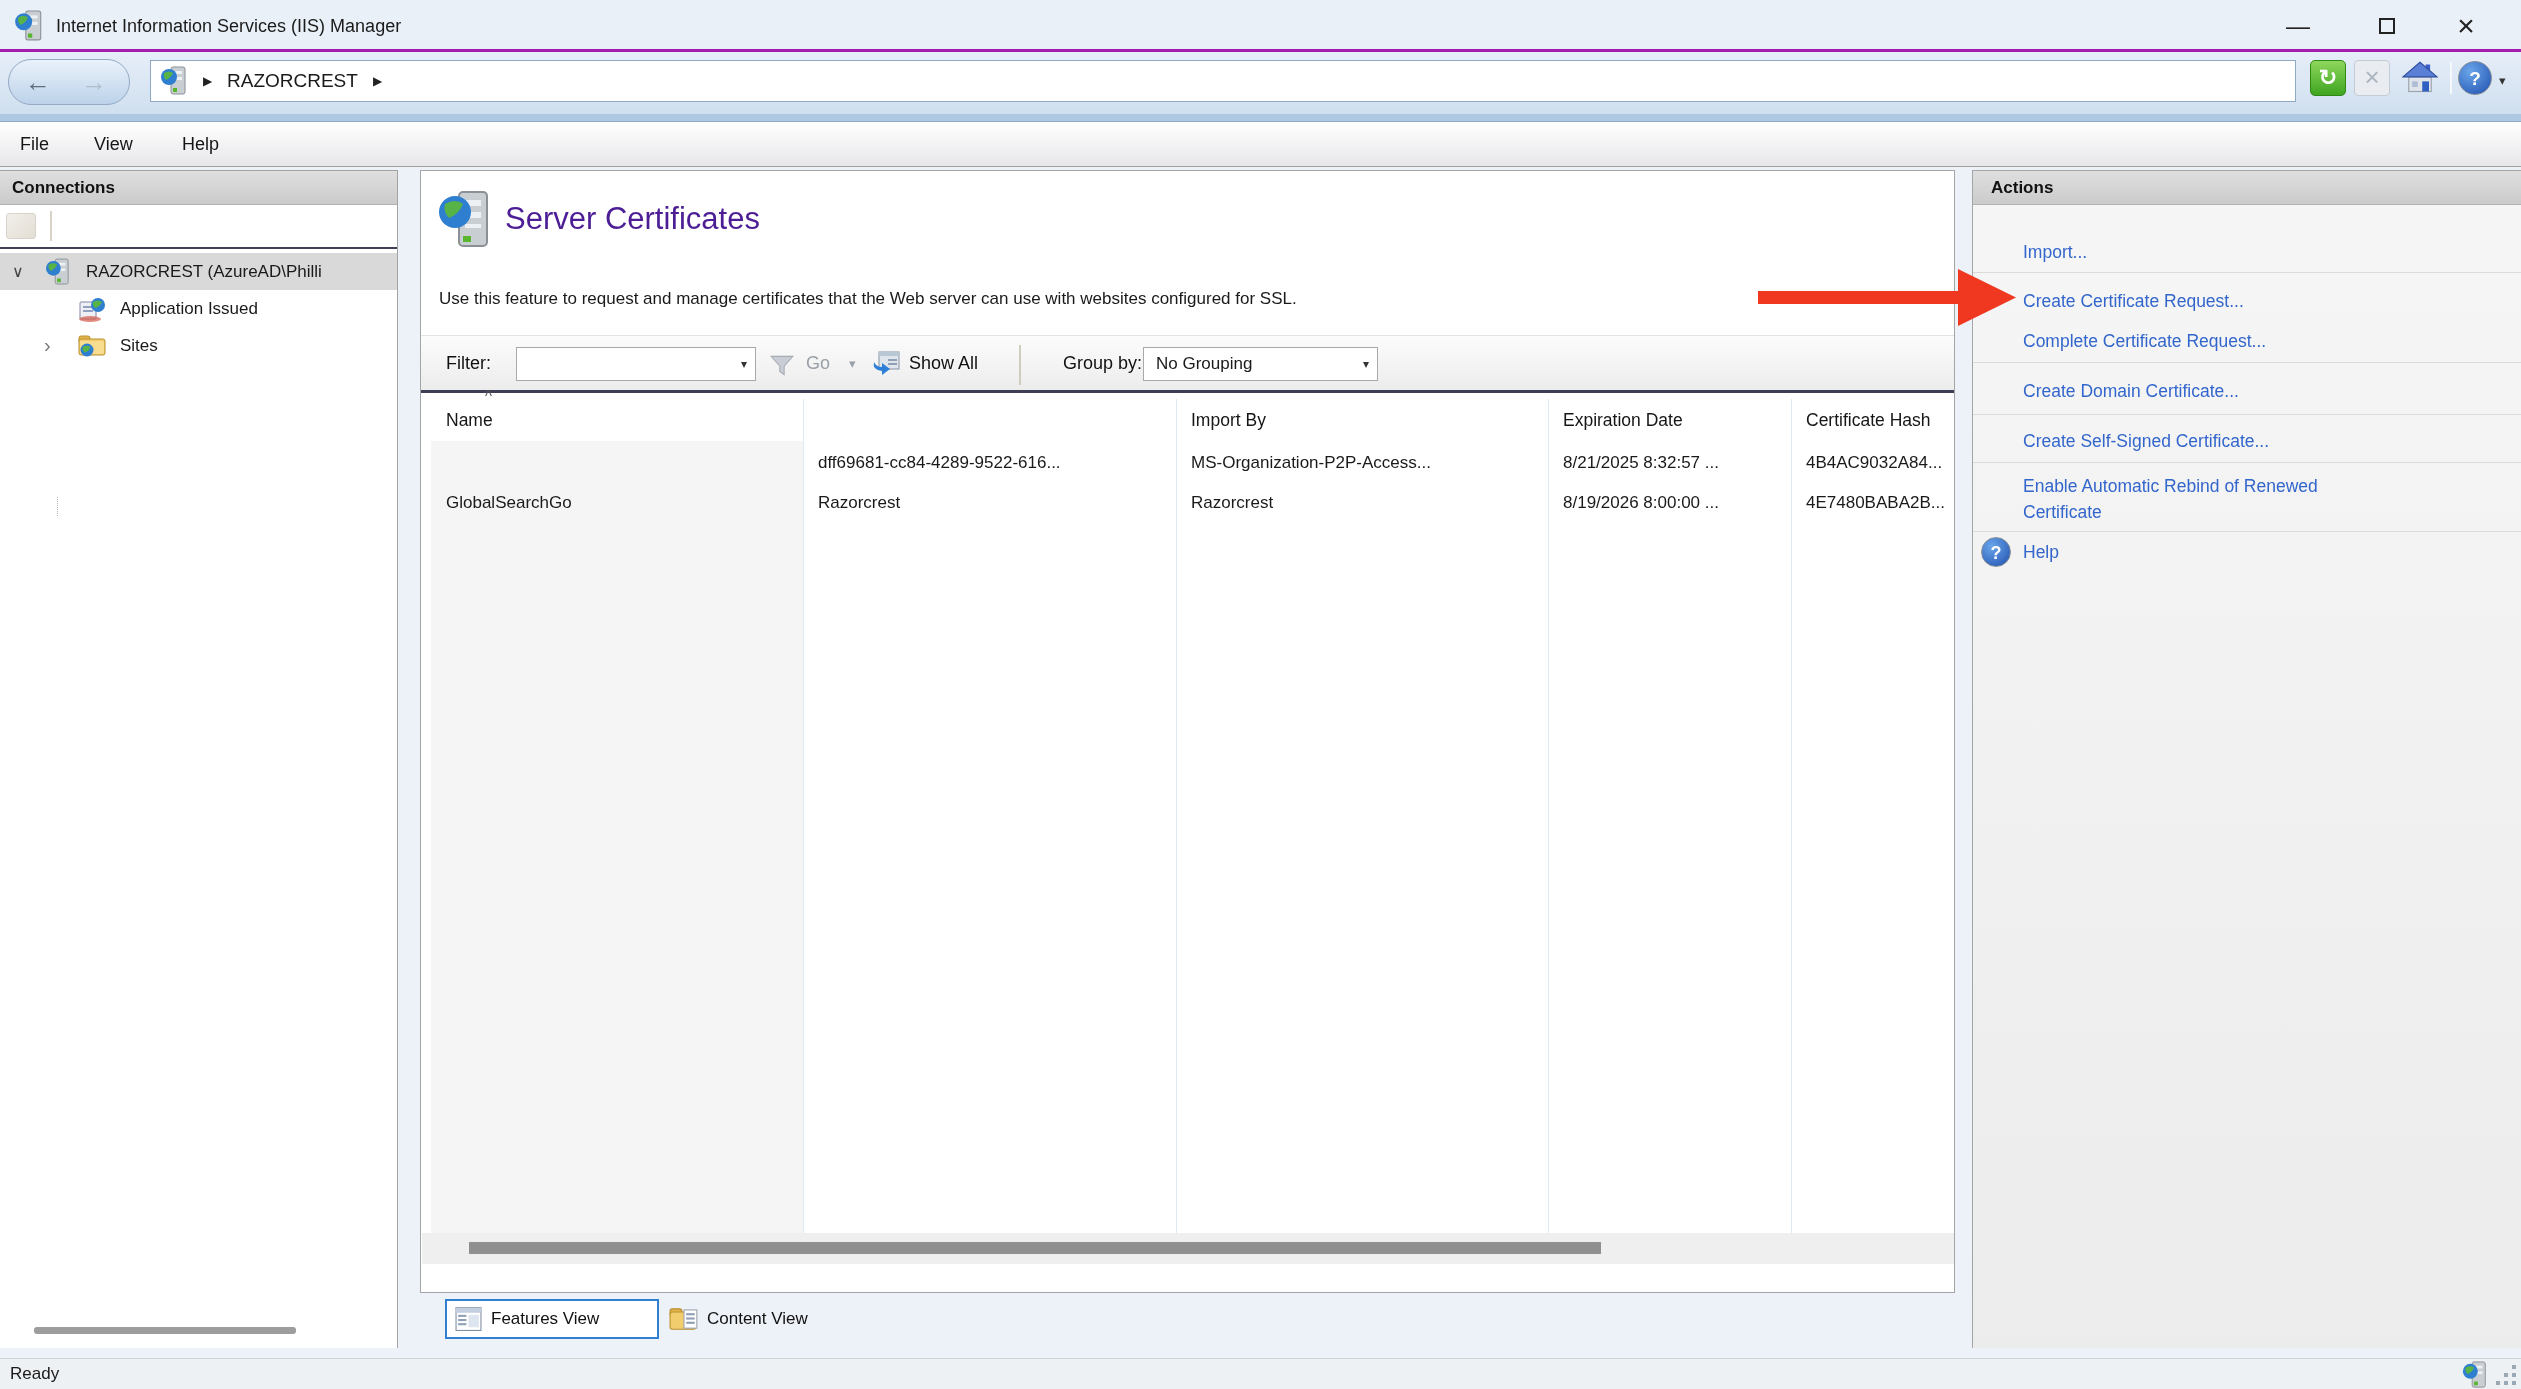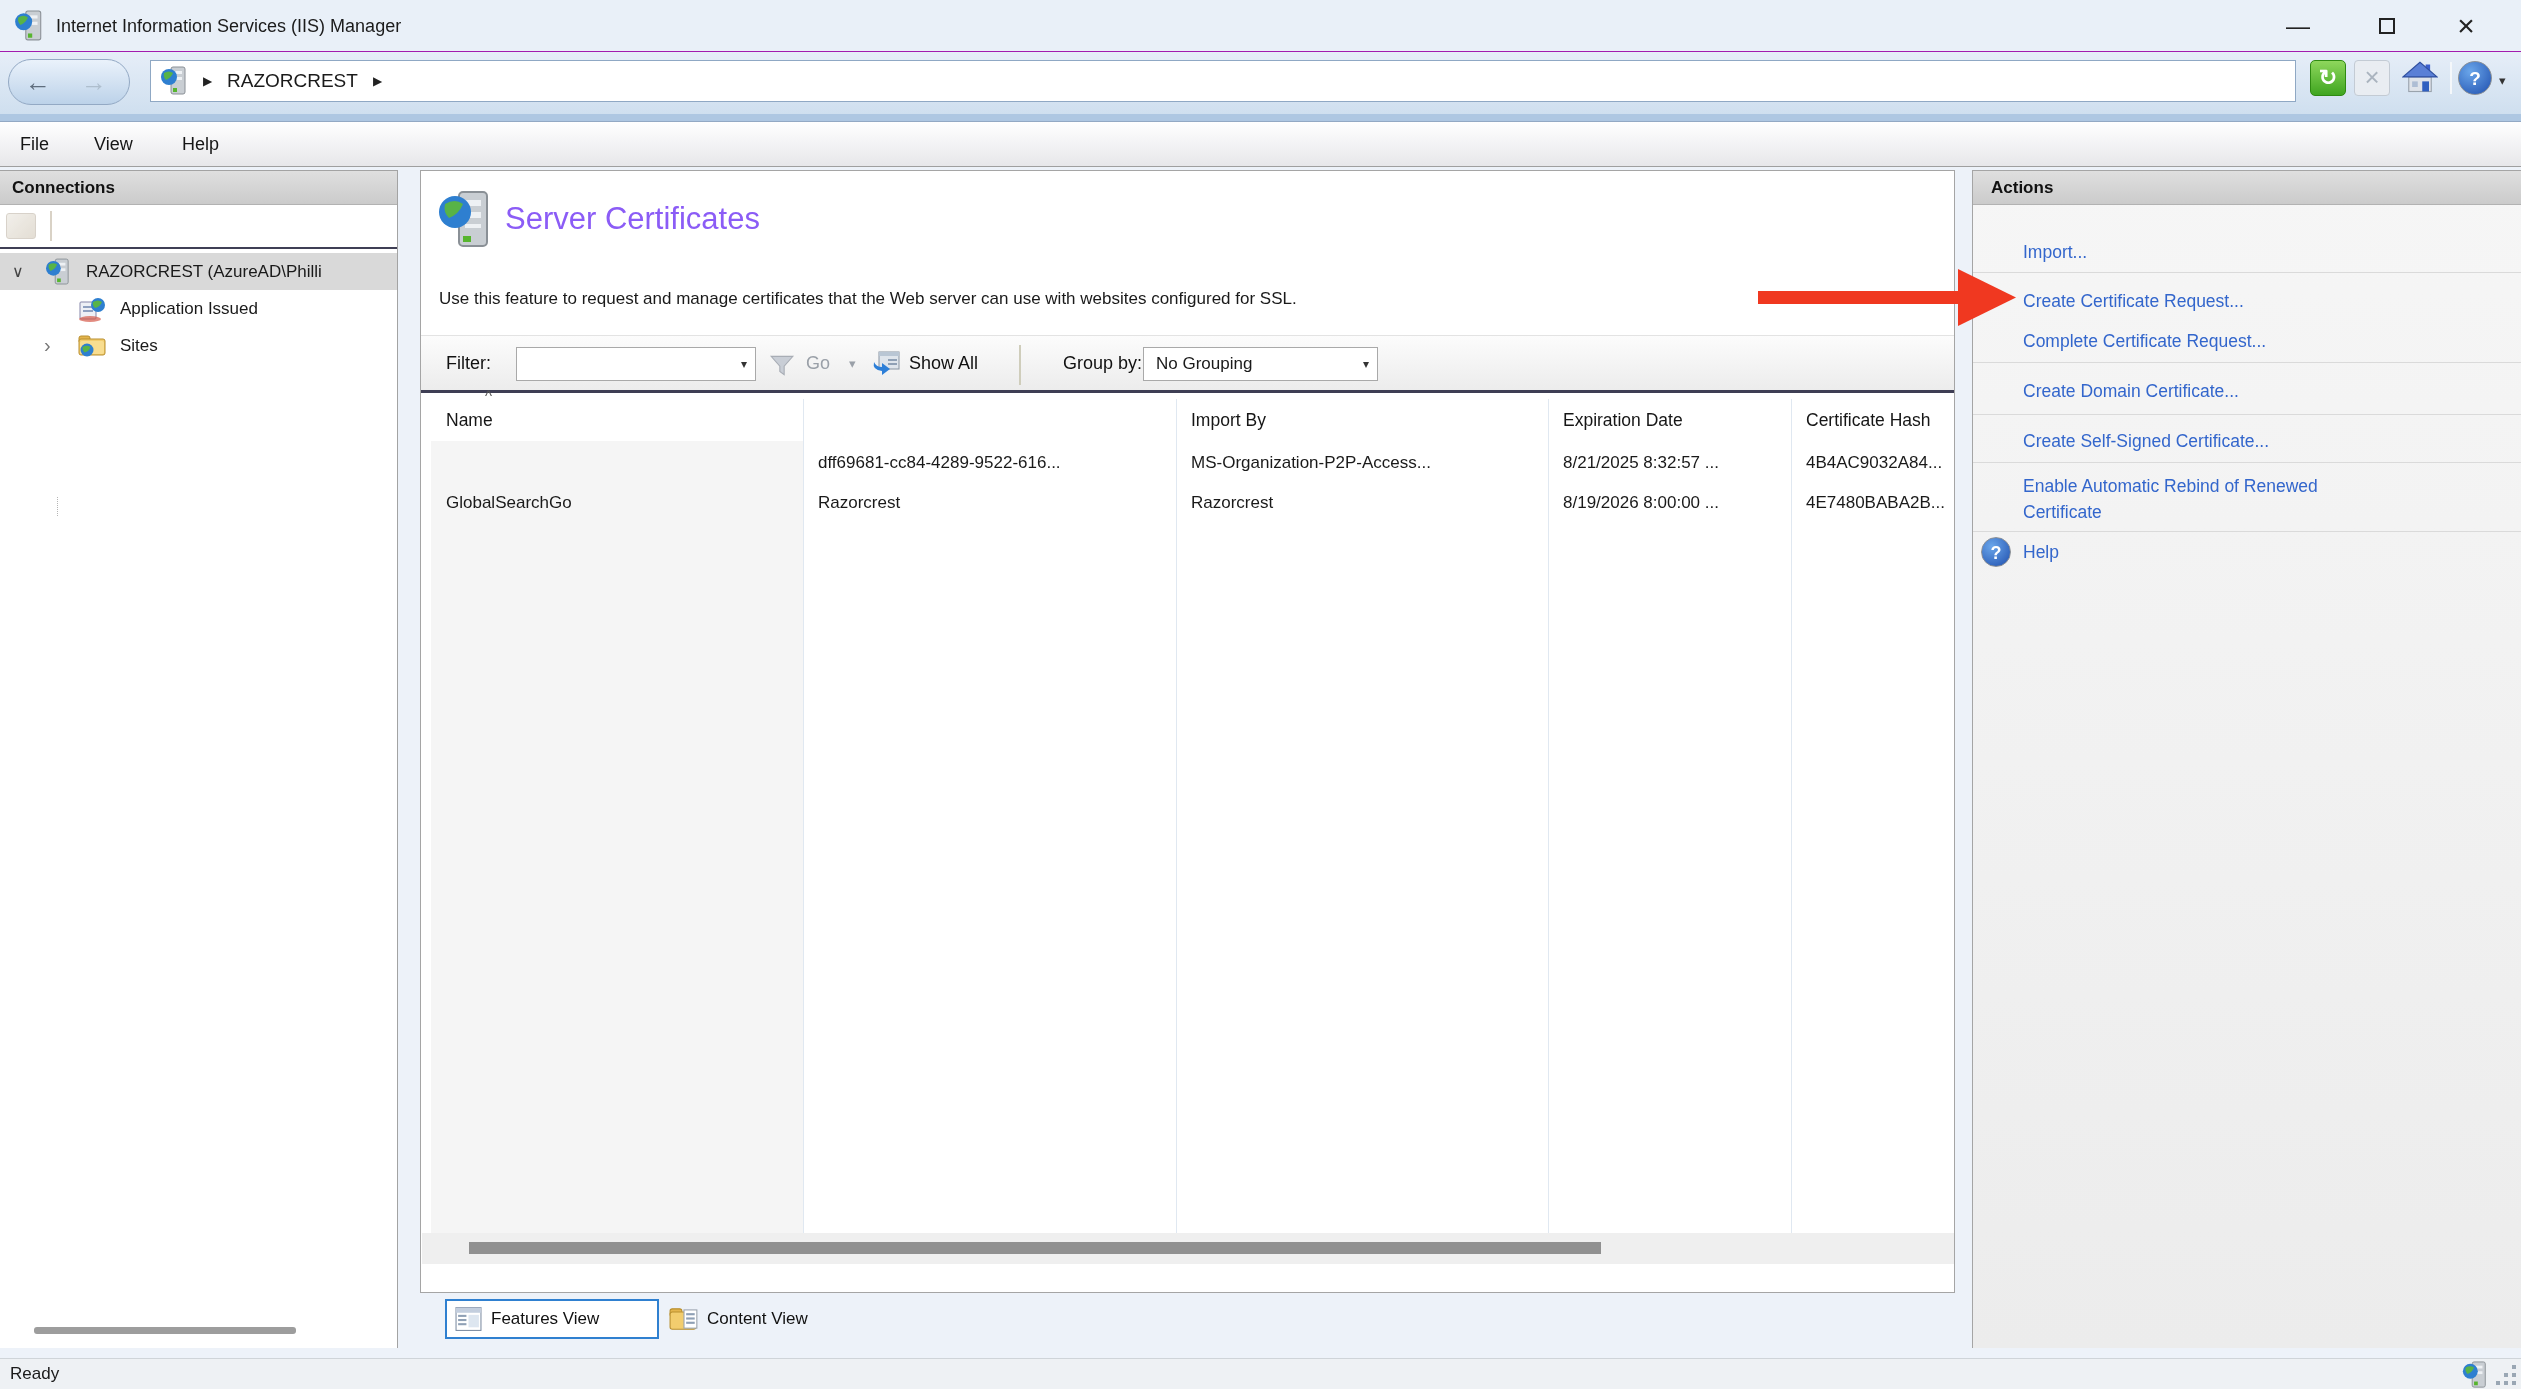--- a/index.html
+++ b/index.html
@@ -3,21 +3,21 @@
 <meta charset="utf-8">
 <style>
   * { margin:0; padding:0; box-sizing:border-box; }
   html,body { background:#dfe6ef; }
   #root {
     position:relative; width:2521px; height:1389px; overflow:hidden;
     font-family:"Liberation Sans", sans-serif; color:#1a1a1a; background:#edf2f9;
   }
   .abs { position:absolute; }
   
-  .titlebar { left:0; top:0; width:2521px; height:52px; background:#e9f0f8; border-bottom:1px solid #a21caf; }
+  .titlebar { left:0; top:0; width:2521px; height:52px; background:#e9f0f8; border-bottom:3px solid #a21caf; }
   .titlebar-title { left:56px; top:0; height:52px; line-height:52px; font-size:18px; color:#1b1b1b; }
   .winbtn { top:0; width:56px; height:52px; text-align:center; line-height:52px; font-size:24px; color:#222; cursor:default; }
   .maxbox { left:20px; top:18px; width:16px; height:16px; border:2px solid #222; }
   
   .addressrow { left:0; top:52px; width:2521px; height:62px;
     background:linear-gradient(#e6eef8,#cfdfef); }
   .navpill { left:8px; top:7px; width:122px; height:46px; border-radius:23px;
     background:linear-gradient(#eaf2fb,#bcd2e9); border:1px solid #93a9c4; }
   .navpill span { position:absolute; top:0; height:44px; line-height:44px; font-size:26px; }
   .addrinput { left:150px; top:8px; width:2146px; height:42px; background:#fff; border:1px solid #8fa8c4; }
@@ -37,21 +37,21 @@
   .conn-toolbar { left:0; top:34px; width:397px; height:44px; background:#fff; border-bottom:2px solid #3f3f55; }
   .conn-save { left:6px; top:8px; width:30px; height:26px; border:1px solid #cfc8bd; border-radius:3px;
     background:linear-gradient(135deg,#efece6,#ddd6ca); opacity:.8; }
   .conn-sep { left:50px; top:6px; width:2px; height:30px; background:#d9d2c6; }
   .treerow { left:0; width:397px; height:37px; line-height:37px; font-size:17px; white-space:nowrap; overflow:hidden; }
   .tree-chev { position:absolute; font-size:16px; color:#444; }
   .dotline { left:57px; top:326px; width:1px; height:19px; border-left:1px dotted #b5b5b5; }
   .hthumb { border-radius:3px; background:#9d9d9d; }
   
   .mainpanel { left:420px; top:170px; width:1535px; height:1123px; background:#fff; border:1px solid #a5a5a5; }
-  .feat-title { left:84px; top:30px; font-size:31px; color:#8b5cf6; }
+  .feat-title { left:84px; top:30px; font-size:31px; color:#4c1d95; }
   .feat-desc { left:18px; top:118px; font-size:17px; color:#1a1a1a; }
   .ftoolbar { left:0; top:164px; width:1533px; height:58px;
     background:linear-gradient(#fcfcfc,#ececec); border-top:1px solid #e3e3e3; border-bottom:3px solid #3e3e54; }
   .ftb-label { top:0; height:55px; line-height:55px; font-size:18px; color:#111; }
   .combo { top:11px; height:34px; background:#fff; border:1px solid #a9a9a9; font-size:17px; }
   .combo .caret { position:absolute; right:8px; top:0; height:32px; line-height:32px; font-size:12px; color:#333; }
   .grayed { color:#9aa0a8 !important; }
   .vsep { top:9px; width:2px; height:40px; background:#cfcdbb; }
   
   .colsep { top:228px; width:1px; height:834px; background:#e0e8f1; }

